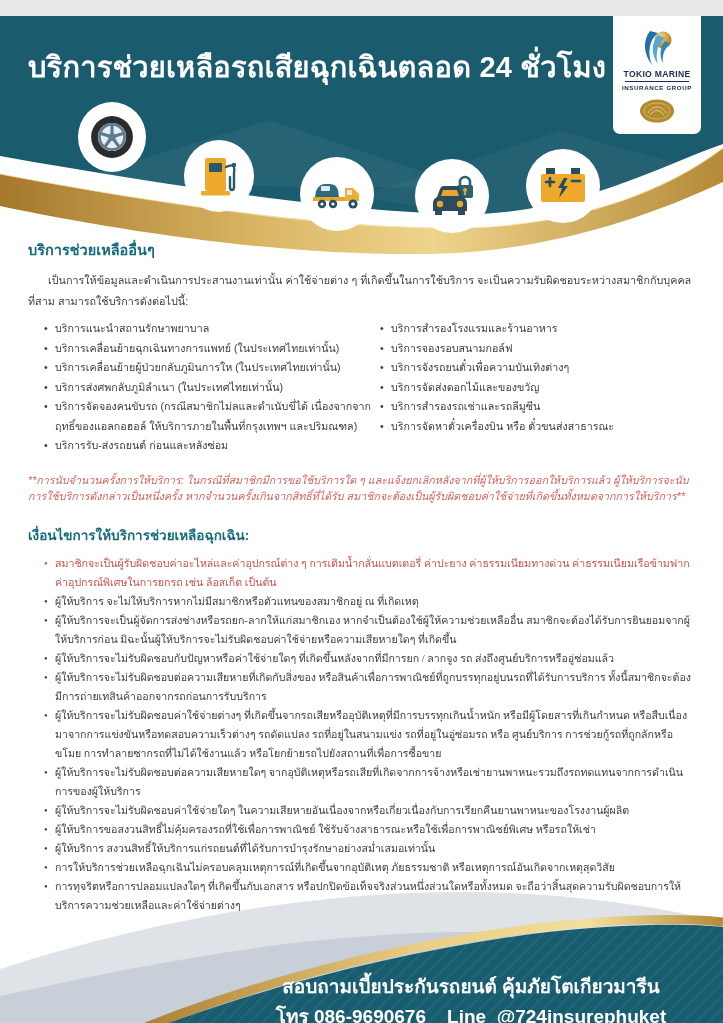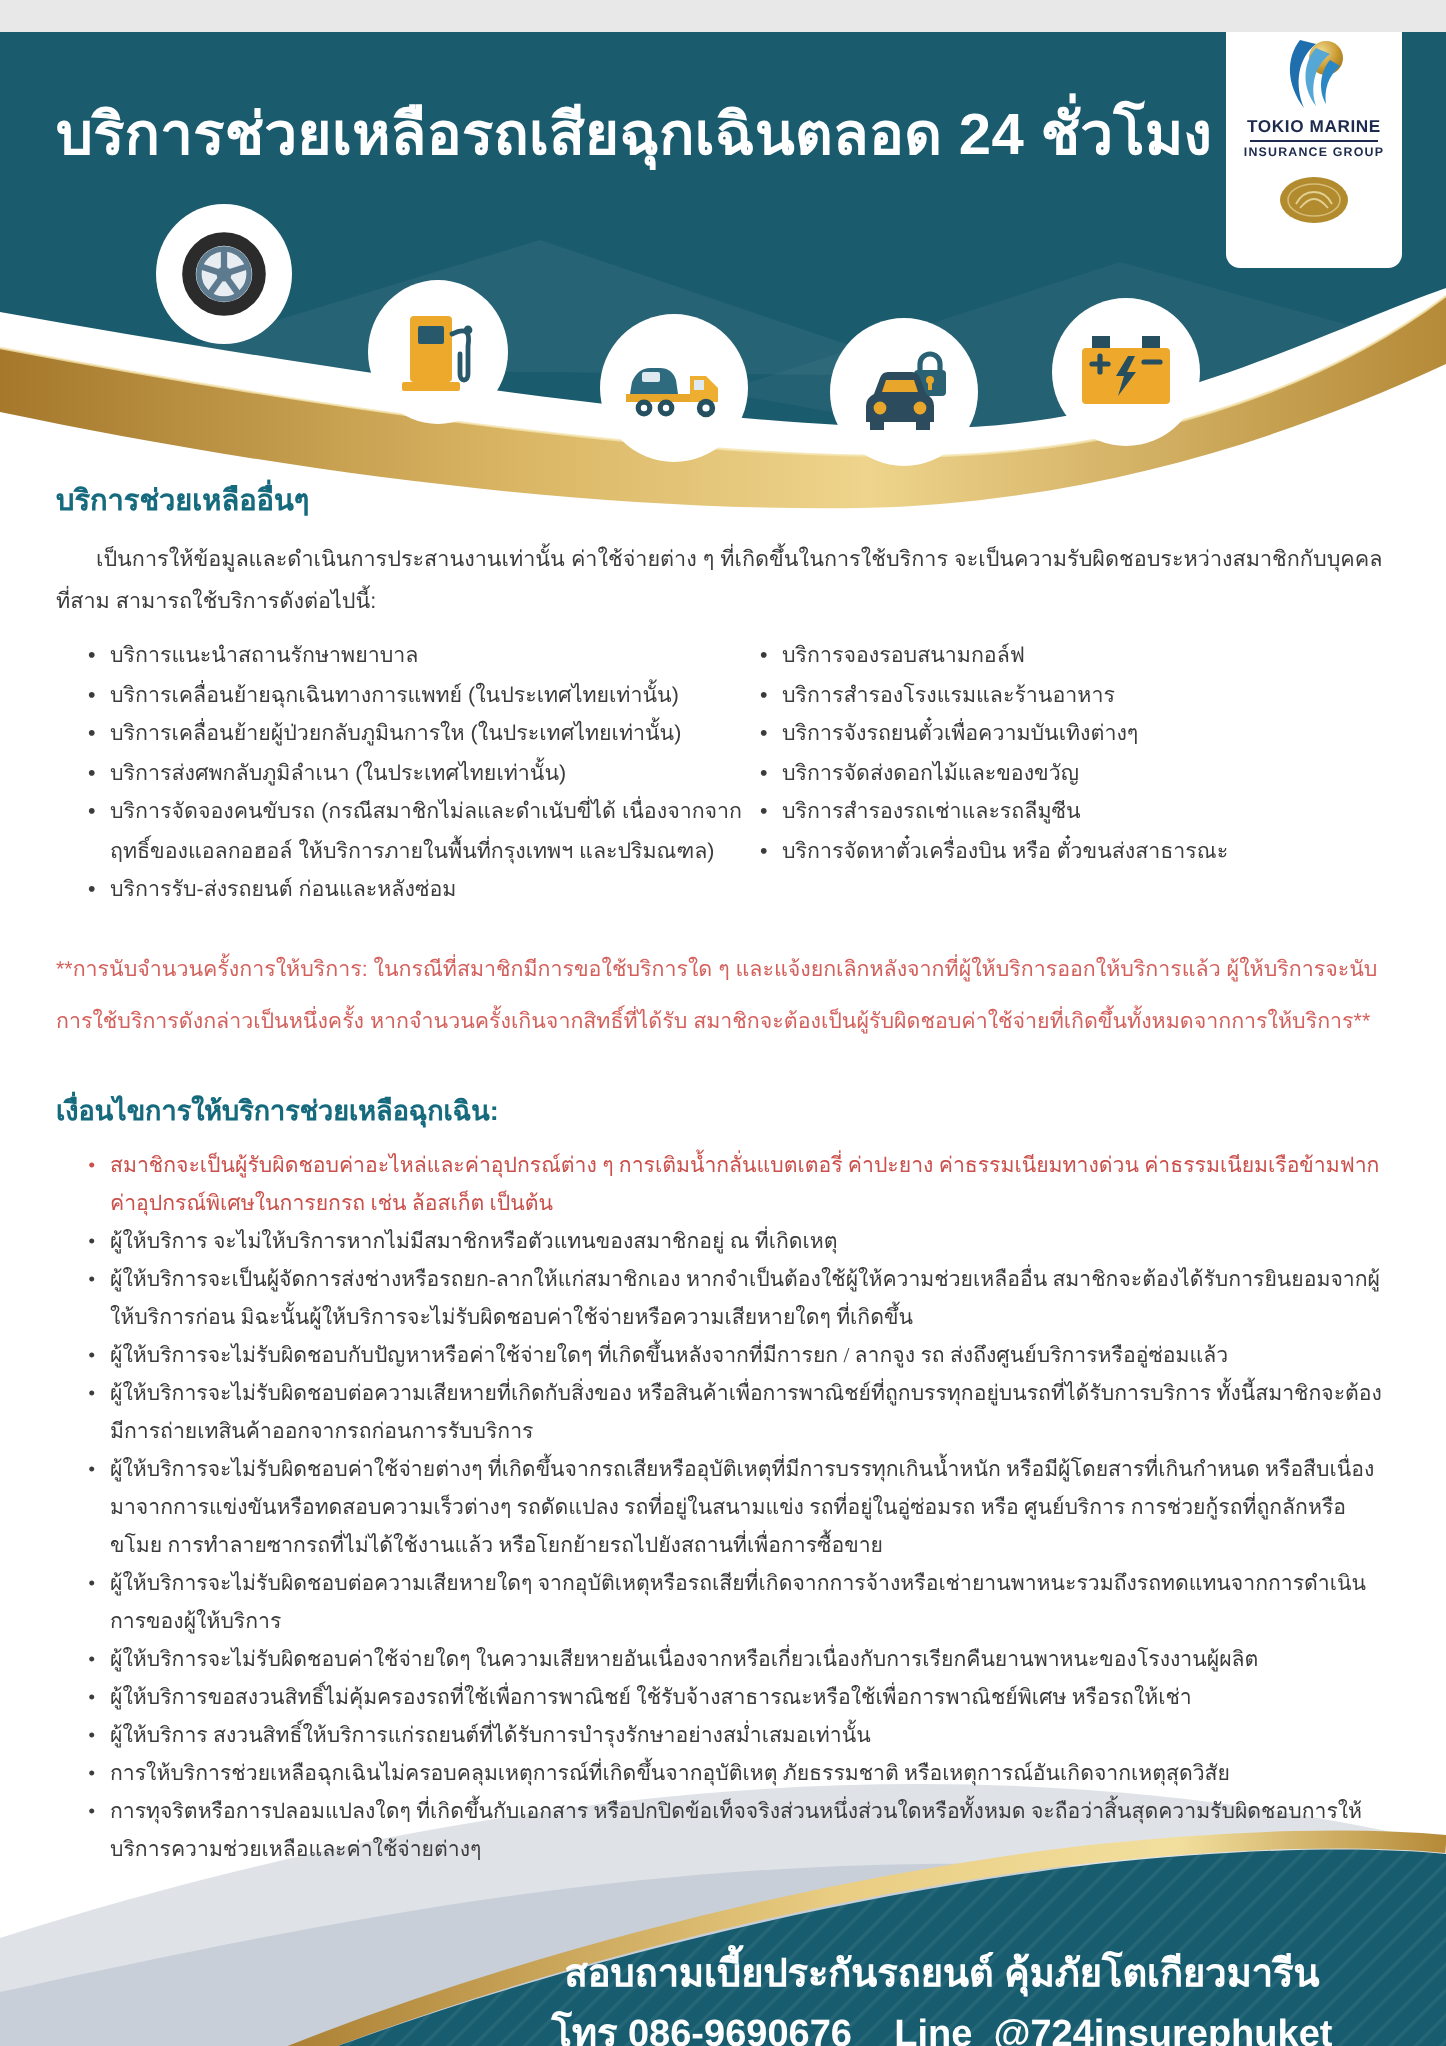--- a/index.html
+++ b/index.html
@@ -11,21 +11,21 @@
   }
   
   .hero-svg { position:absolute; top:0; left:0; z-index:1; }
   .page-title {
     position:absolute; top:28px; left:28px; z-index:3;
     color:#ffffff; font-size:29px; font-weight:bold; letter-spacing:.2px;
   }
   .logo-box {
     position:absolute; top:0; left:613px; width:88px; height:118px; z-index:4;
     background:#ffffff; border-radius:0 0 7px 7px;
-    display:flex; flex-direction:column; align-items:center; padding-top:2px;
+    display:flex; flex-direction:column; align-items:center; padding-top:13px;
   }
   .brand-name { font-size:8.6px; font-weight:bold; color:#1d2b4e; letter-spacing:.3px; margin-top:2px; }
   .brand-rule { width:64px; height:1px; background:#1d2b4e; margin:2px 0; }
   .brand-group { font-size:6.2px; font-weight:bold; color:#1d2b4e; letter-spacing:.6px; }
   .icon-circle {
     position:absolute; z-index:3; background:#ffffff; border-radius:50%;
     display:flex; align-items:center; justify-content:center;
   }
   
   .content { position:absolute; top:222px; left:28px; width:667px; z-index:2; }
@@ -34,22 +34,22 @@
   .cols { display:flex; margin-left:16px; }
   .col-left  { width:336px; }
   .col-right { flex:1; }
   ul.bullets { list-style:none; }
   ul.bullets li {
     position:relative; padding-left:11px;
     font-size:10.7px; line-height:19.5px; color:#3c3c3c;
   }
   ul.bullets li::before { content:"•"; position:absolute; left:0; top:0; }
   .count-note {
-    margin-top:16px; font-size:10.7px; line-height:26px;
-    color:#d4605c;
+    margin-top:16px; font-size:10.7px; line-height:16px;
+    font-style:italic; color:#d4605c;
   }
   .cond-heading { margin-top:20px; color:#156a7d; font-size:13.5px; font-weight:bold; }
   ul.cond { list-style:none; margin-top:8px; margin-left:16px; }
   ul.cond li {
     position:relative; padding-left:11px;
     font-size:10.6px; line-height:19px; color:#3c3c3c;font-family:Liberation Serif, serif;
   }
   ul.cond li::before { content:"•"; position:absolute; left:0; top:0; }
   ul.cond li.highlight { color:#cb4f4a; }
   
@@ -198,22 +198,22 @@
     <div class="cols">
       <ul class="bullets col-left">
           <li>บริการแนะนำสถานรักษาพยาบาล</li>
           <li>บริการเคลื่อนย้ายฉุกเฉินทางการแพทย์ (ในประเทศไทยเท่านั้น)</li>
           <li>บริการเคลื่อนย้ายผู้ป่วยกลับภูมินการให (ในประเทศไทยเท่านั้น)</li>
           <li>บริการส่งศพกลับภูมิลำเนา (ในประเทศไทยเท่านั้น)</li>
           <li>บริการจัดจองคนขับรถ (กรณีสมาชิกไม่ลและดำเนับขี่ได้ เนื่องจากจากฤทธิ์ของแอลกอฮอล์ ให้บริการภายในพื้นที่กรุงเทพฯ และปริมณฑล)</li>
           <li>บริการรับ-ส่งรถยนต์ ก่อนและหลังซ่อม</li>
         </ul>
       <ul class="bullets col-right">
+          <li>บริการสำรองโรงแรมและร้านอาหาร</li>
           <li>บริการจองรอบสนามกอล์ฟ</li>
-          <li>บริการสำรองโรงแรมและร้านอาหาร</li>
           <li>บริการจังรถยนตั๋วเพื่อความบันเทิงต่างๆ</li>
           <li>บริการจัดส่งดอกไม้และของขวัญ</li>
           <li>บริการสำรองรถเช่าและรถลีมูซีน</li>
           <li>บริการจัดหาตั๋วเครื่องบิน หรือ ตั๋วขนส่งสาธารณะ</li>
         </ul>
     </div>
 
     <p class="count-note">**การนับจำนวนครั้งการให้บริการ: ในกรณีที่สมาชิกมีการขอใช้บริการใด ๆ และแจ้งยกเลิกหลังจากที่ผู้ให้บริการออกให้บริการแล้ว ผู้ให้บริการจะนับการใช้บริการดังกล่าวเป็นหนึ่งครั้ง หากจำนวนครั้งเกินจากสิทธิ์ที่ได้รับ สมาชิกจะต้องเป็นผู้รับผิดชอบค่าใช้จ่ายที่เกิดขึ้นทั้งหมดจากการให้บริการ**</p>
 
     <div class="cond-heading">เงื่อนไขการให้บริการช่วยเหลือฉุกเฉิน:</div>

